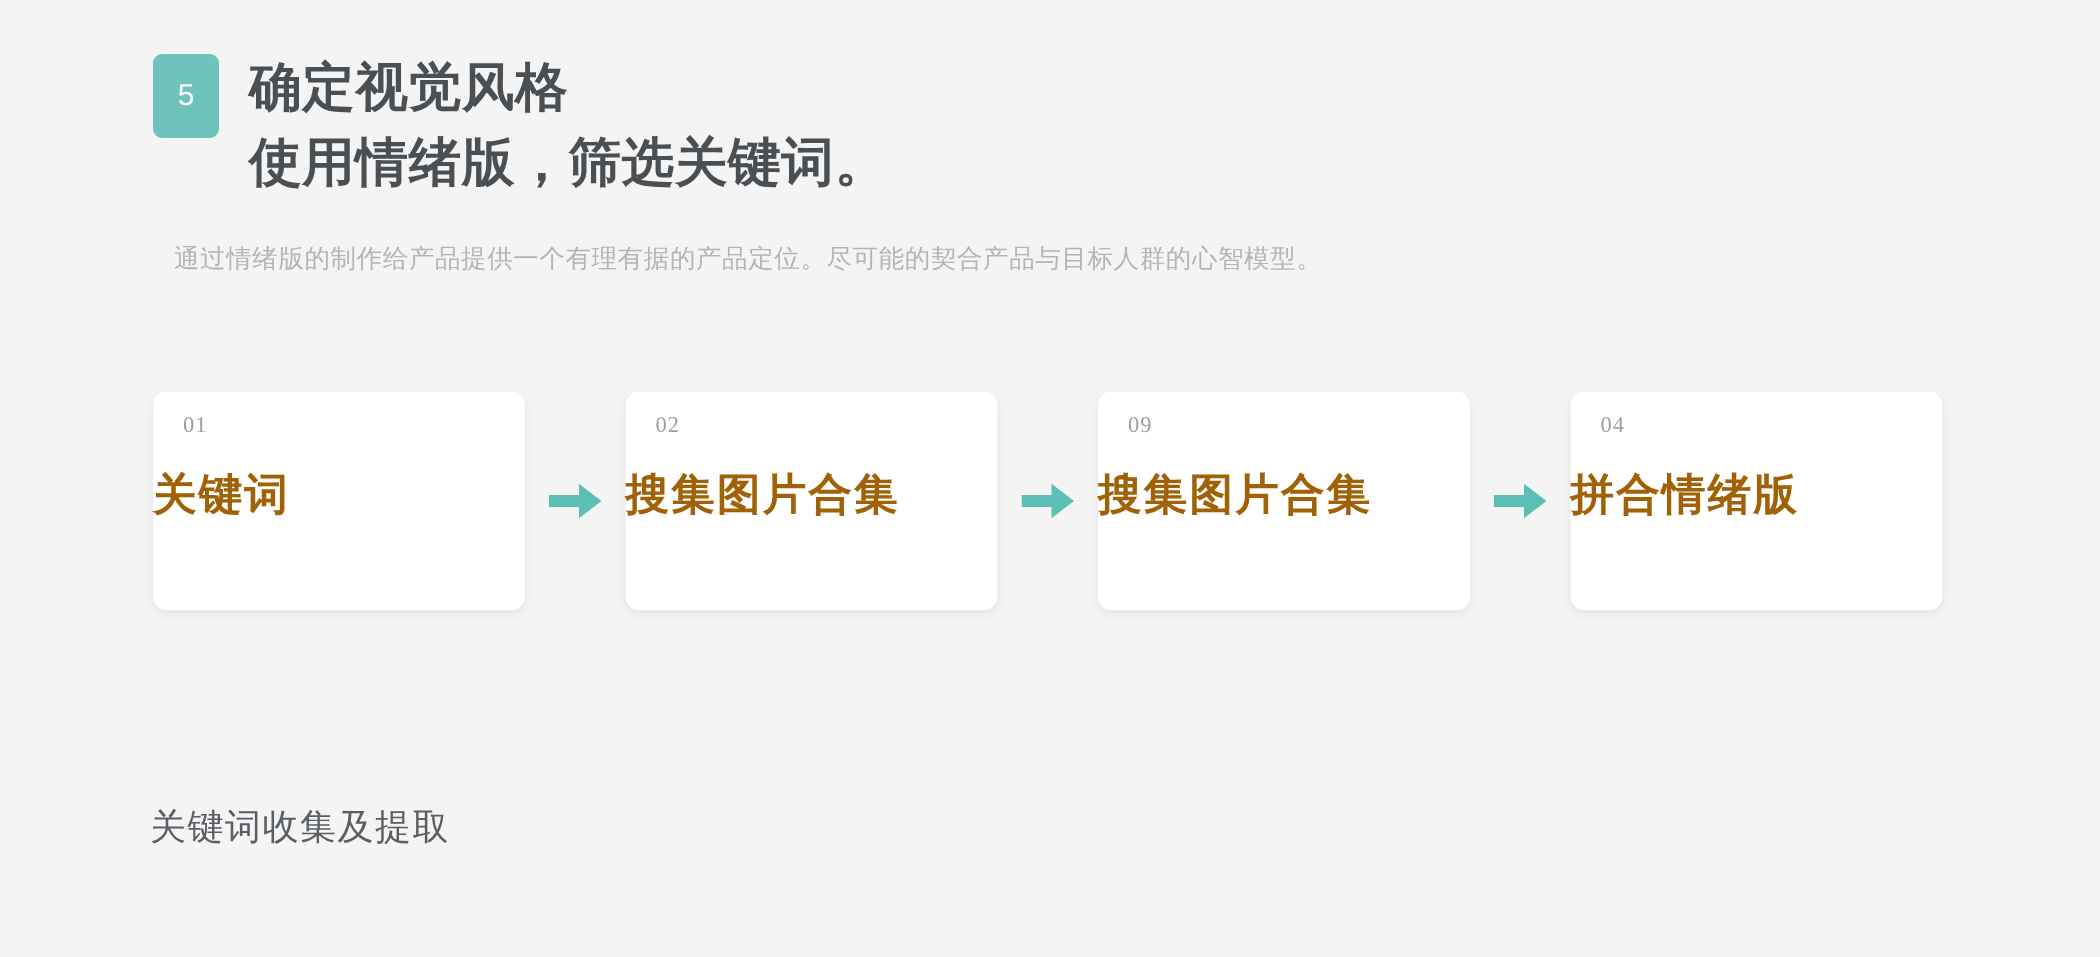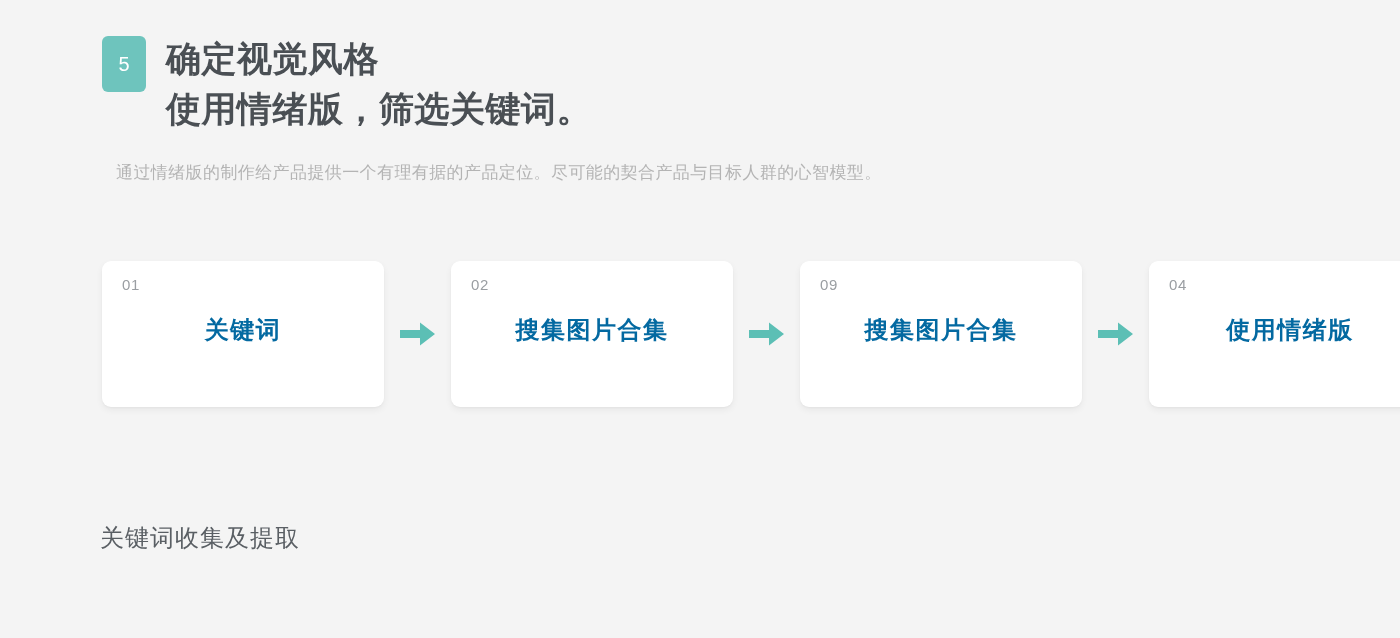--- a/index.html
+++ b/index.html
@@ -65,67 +65,68 @@
 
   
   .flow {
     position: absolute;
     left: 102px;
     top: 261px;
     display: flex;
     align-items: center;
   }
   .card {
-    width: 282px;
+    width: 248px;
     height: 146px;
     background: #ffffff;
     border-radius: 9px;
     box-shadow: 0 3px 7px rgba(0, 0, 0, 0.055),
                 0 1px 2px rgba(0, 0, 0, 0.03);
     position: relative;
     flex: none;
+    font-family: Liberation Serif, serif;
   }
   .card-num {
     position: absolute;
     left: 20px;
     top: 16px;
     font-size: 15px;
     color: #9a9ea2;
     letter-spacing: 0.6px;
     line-height: 1;
   }
   .card-label {
     position: absolute;
     left: 0;
     right: 0;
     top: 52px;
-    text-align: center;
-    font-size: 24px;
+    text-align: left;
+    font-size: 29px;
     font-weight: bold;
-    color: #0369a1;
+    color: #a16207;
     letter-spacing: 1.5px;
     line-height: 34px;
   }
 
   .arrow {
     flex: none;
     width: 67px;
     display: flex;
     align-items: center;
     justify-content: center;
   }
   .arrow svg {
     display: block;
   }
 
   
   .section-heading {
     position: absolute;
     left: 100px;
-    top: 521px;
+    top: 535px;
     font-size: 24px;
     color: #5a5f64;
     letter-spacing: 1px;
     line-height: 34px;
     white-space: nowrap;
   }
 </style>
 </head>
 <body>
 
@@ -169,18 +170,18 @@
   </div>
 
   <div class="arrow">
     <svg width="36" height="26" viewBox="0 0 36 26" aria-hidden="true">
       <path d="M0 9 H20 V1.5 L35 13 L20 24.5 V17 H0 Z" fill="#5cbfb5"></path>
     </svg>
   </div>
 
   <div class="card">
     <div class="card-num">04</div>
-    <div class="card-label">使用情绪版</div>
+    <div class="card-label">拼合情绪版</div>
   </div>
 
 </div>
 
 <div class="section-heading">关键词收集及提取</div>
 
 </body></html>

